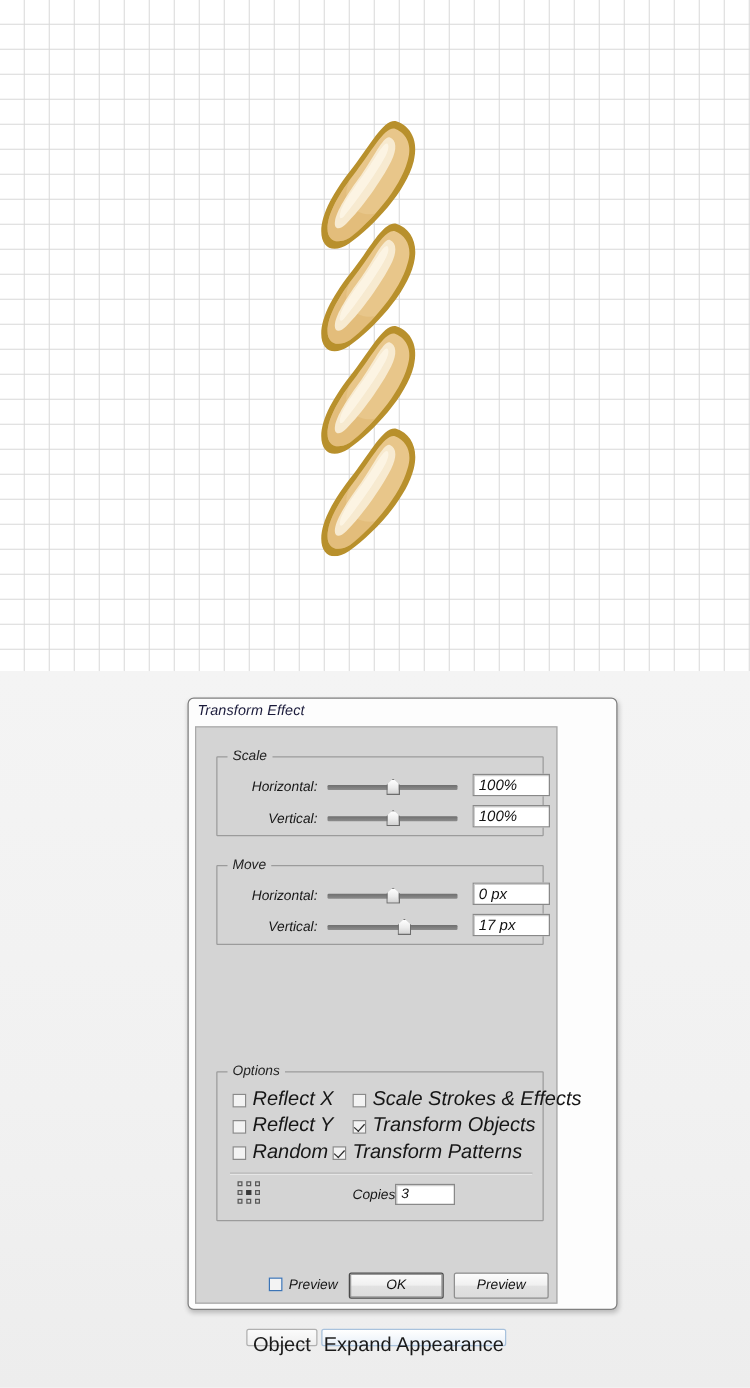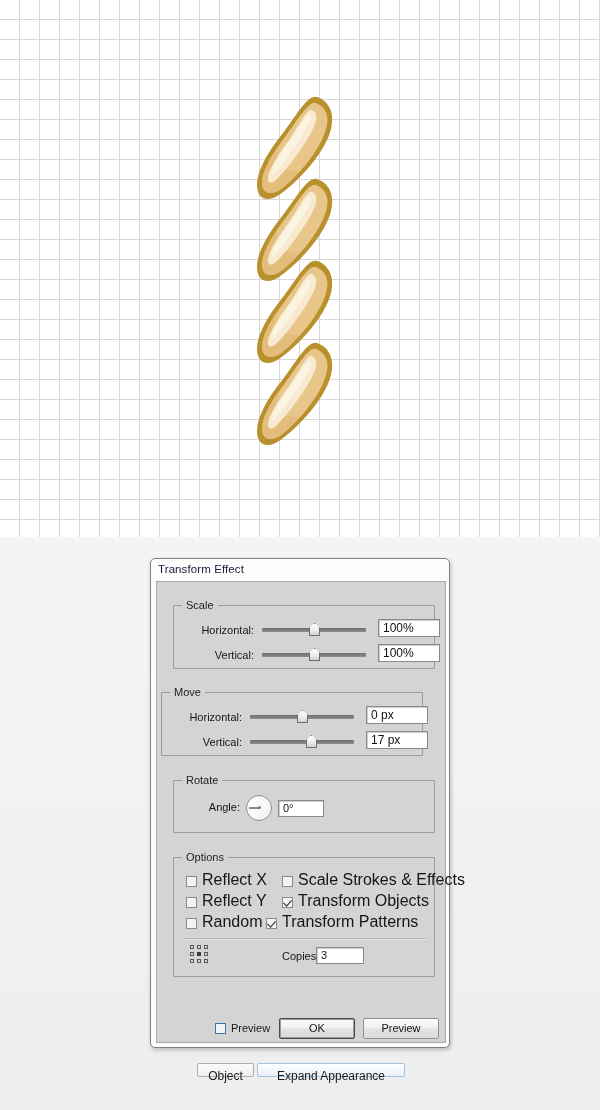--- a/index.html
+++ b/index.html
@@ -45,27 +45,28 @@
     width: 600px;
     height: 573px;
     background: linear-gradient(to bottom, #f4f4f4 0%, #f1f1f1 60%, #ededed 100%);
   }
 
   
   #dialog {
     position: absolute;
     left: 150px;
     top: 558px;
-    width: 300px;
+    width: 344px;
     height: 490px;
     background: #fdfdfd;
     border: 1px solid #808080;
     border-radius: 5px;
     box-shadow: 1px 2px 4px rgba(0,0,0,0.22);
     box-sizing: border-box;
+    font-style: italic;
   }
   .dlg-title {
     position: absolute;
     left: 7px;
     top: 4px;
     font-size: 11.5px;
     color: #1a1a3a;
     letter-spacing: 0.1px;
   }
   .dlg-body {
@@ -90,21 +91,21 @@
     position: absolute;
     top: -7px;
     left: 8px;
     background: #d4d4d4;
     padding: 0 4px;
     font-size: 11px;
     color: #222;
   }
 
   #fs-scale  { left: 14px; top: 23px;  width: 262px; height: 64px; }
-  #fs-move   { left: 2px; top: 110px; width: 262px; height: 64px; }
+  #fs-move   { left: 14px; top: 110px; width: 262px; height: 64px; }
   #fs-rotate { left: 14px; top: 198px; width: 262px; height: 53px; }
   #fs-options{ left: 14px; top: 275px; width: 262px; height: 120px; }
 
   
   .row {
     position: absolute;
     left: 0; right: 0;
     height: 20px;
   }
   .row-label {
@@ -328,21 +329,21 @@
   }
   #btn-cancel { left: 206px; top: 436px; width: 76px; }
 
   
   .tb-btn {
     position: absolute;
     height: 14px;
     border: 1px solid #b0b0b0;
     box-sizing: border-box;
     background: linear-gradient(to bottom, #fbfbfb, #efefef);
-    font-size: 12px;
+    font-size: 16px;
     color: #1a1a1a;
     line-height: 25px;
     text-align: center;
     border-radius: 2px;
   }
   #btn-object { left: 197px; top: 1063px; width: 57px; }
   #btn-expand {
     left: 257px; top: 1063px; width: 148px;
     border-color: #a8c2dd;
     background: linear-gradient(to bottom, #ffffff, #e9f0f8);
@@ -443,32 +444,20 @@
         <div class="slider">
           <div class="slider-track"></div>
           <div class="thumb" style="left:61px;">
               <i></i>
             </div>
         </div>
         <div class="numbox">17 px</div>
       </div>
     </fieldset>
 
-    <fieldset class="fs" id="fs-rotate">
-      <div class="fs-legend">Rotate</div>
-
-      <div class="rotate-label">Angle:</div>
-
-      <div class="dial">
-        <div class="dial-hand"></div>
-        <div class="dial-center"></div>
-      </div>
-
-      <div class="angle-box">0°</div>
-    </fieldset>
 
     <fieldset class="fs" id="fs-options">
       <div class="fs-legend">Options</div>
 
       <label class="cb-row" style="left:12px; top:13px;">
         <span class="cb"></span><span>Reflect X</span>
       </label>
       <label class="cb-row" style="left:12px; top:34px;">
         <span class="cb"></span><span>Reflect Y</span>
       </label>

